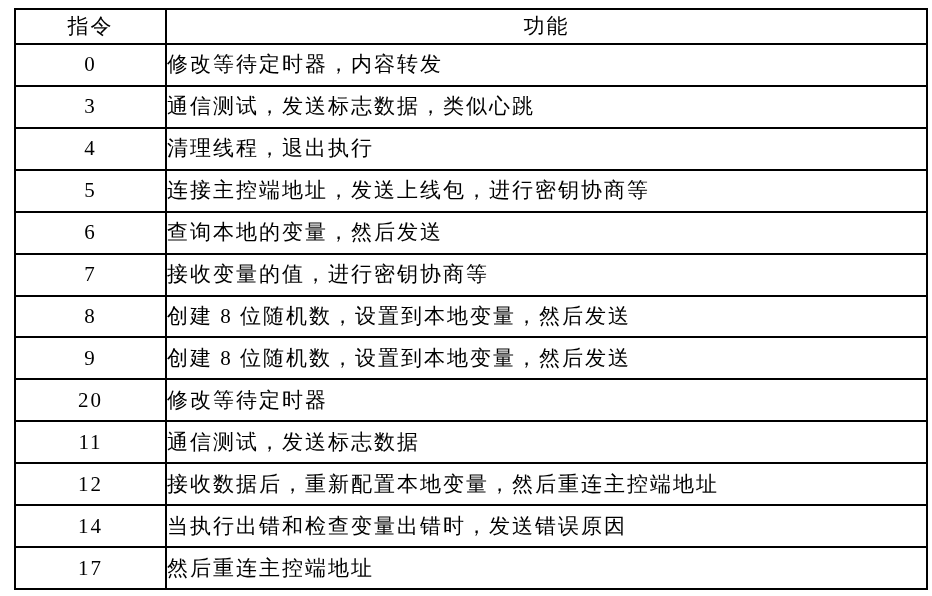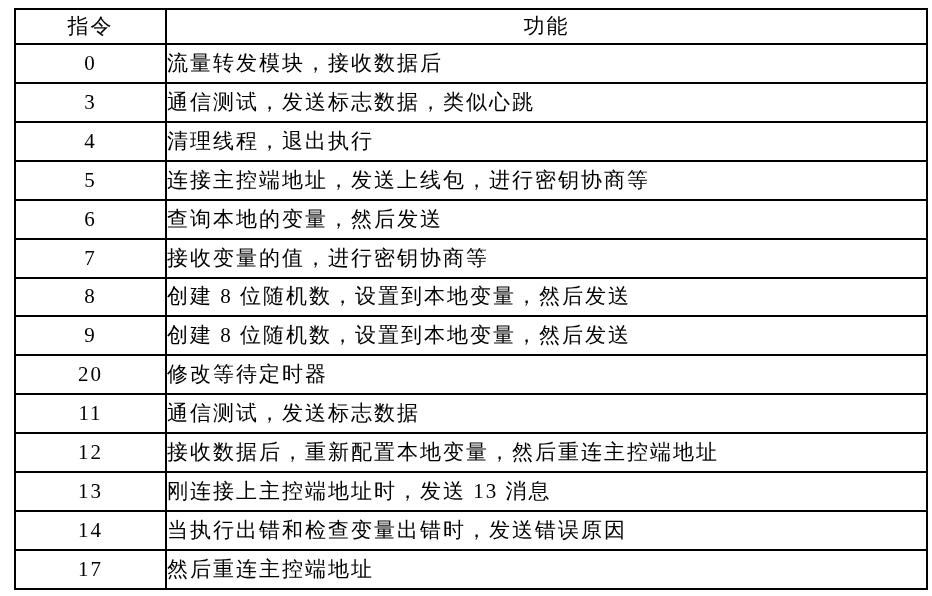--- a/index.html
+++ b/index.html
@@ -67,21 +67,21 @@
     </colgroup>
     <thead>
       <tr>
         <th>指令</th>
         <th>功能</th>
       </tr>
     </thead>
     <tbody>
         <tr>
           <td class="col-cmd">0</td>
-          <td class="col-func">流量转发模块，接收数据后</td>
+          <td class="col-func">修改等待定时器，内容转发</td>
         </tr>
         <tr>
           <td class="col-cmd">3</td>
           <td class="col-func">通信测试，发送标志数据，类似心跳</td>
         </tr>
         <tr>
           <td class="col-cmd">4</td>
           <td class="col-func">清理线程，退出执行</td>
         </tr>
         <tr>
@@ -110,24 +110,20 @@
         </tr>
         <tr>
           <td class="col-cmd">11</td>
           <td class="col-func">通信测试，发送标志数据</td>
         </tr>
         <tr>
           <td class="col-cmd">12</td>
           <td class="col-func">接收数据后，重新配置本地变量，然后重连主控端地址</td>
         </tr>
         <tr>
-          <td class="col-cmd">13</td>
-          <td class="col-func">刚连接上主控端地址时，发送 13 消息</td>
-        </tr>
-        <tr>
           <td class="col-cmd">14</td>
           <td class="col-func">当执行出错和检查变量出错时，发送错误原因</td>
         </tr>
         <tr>
           <td class="col-cmd">17</td>
           <td class="col-func">然后重连主控端地址</td>
         </tr>
       </tbody>
   </table>
 </div>

